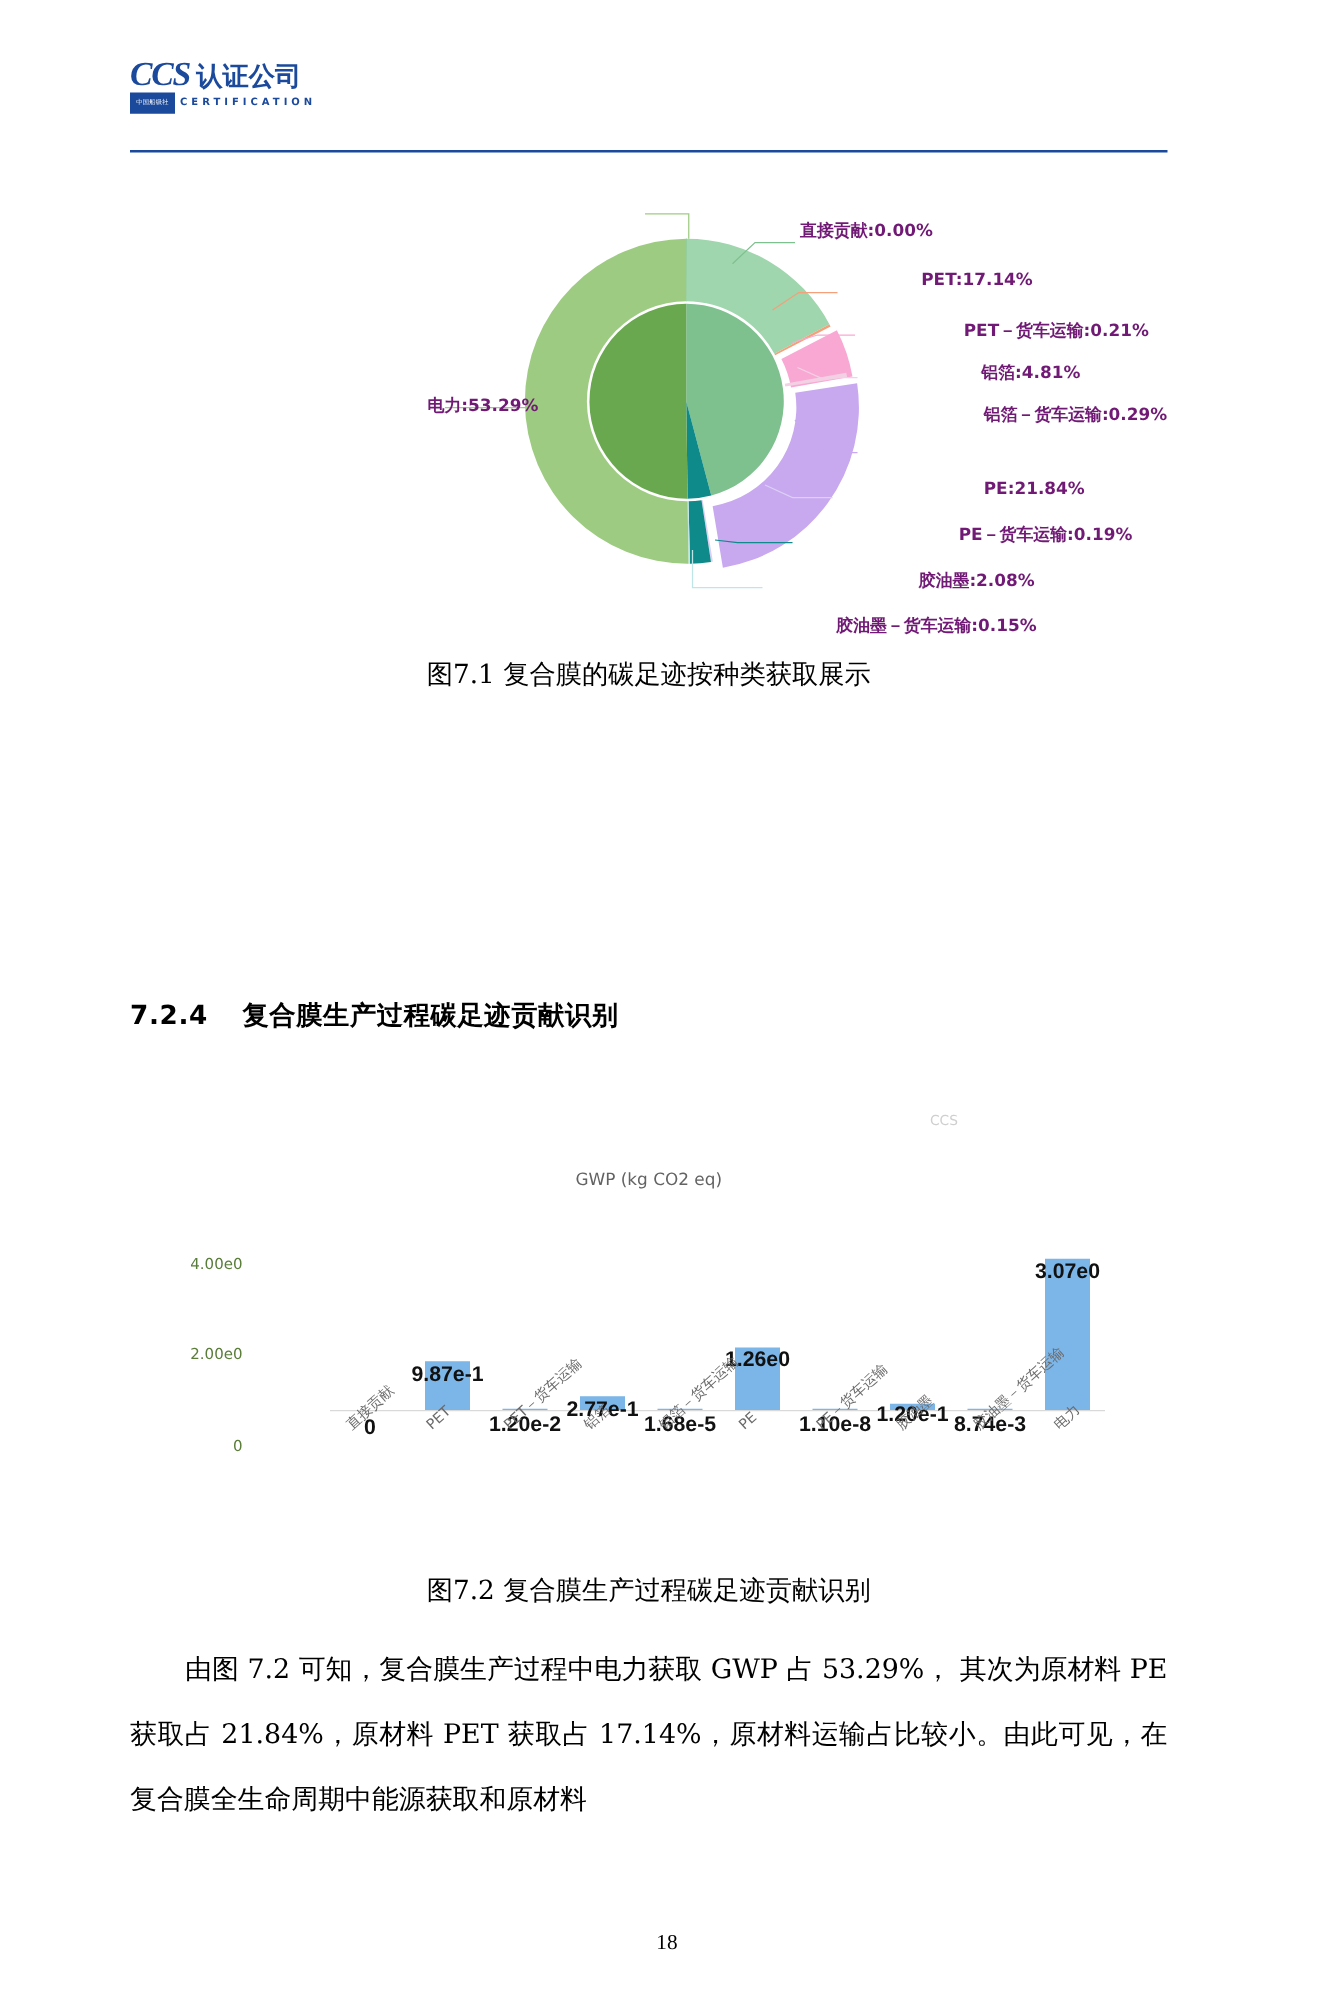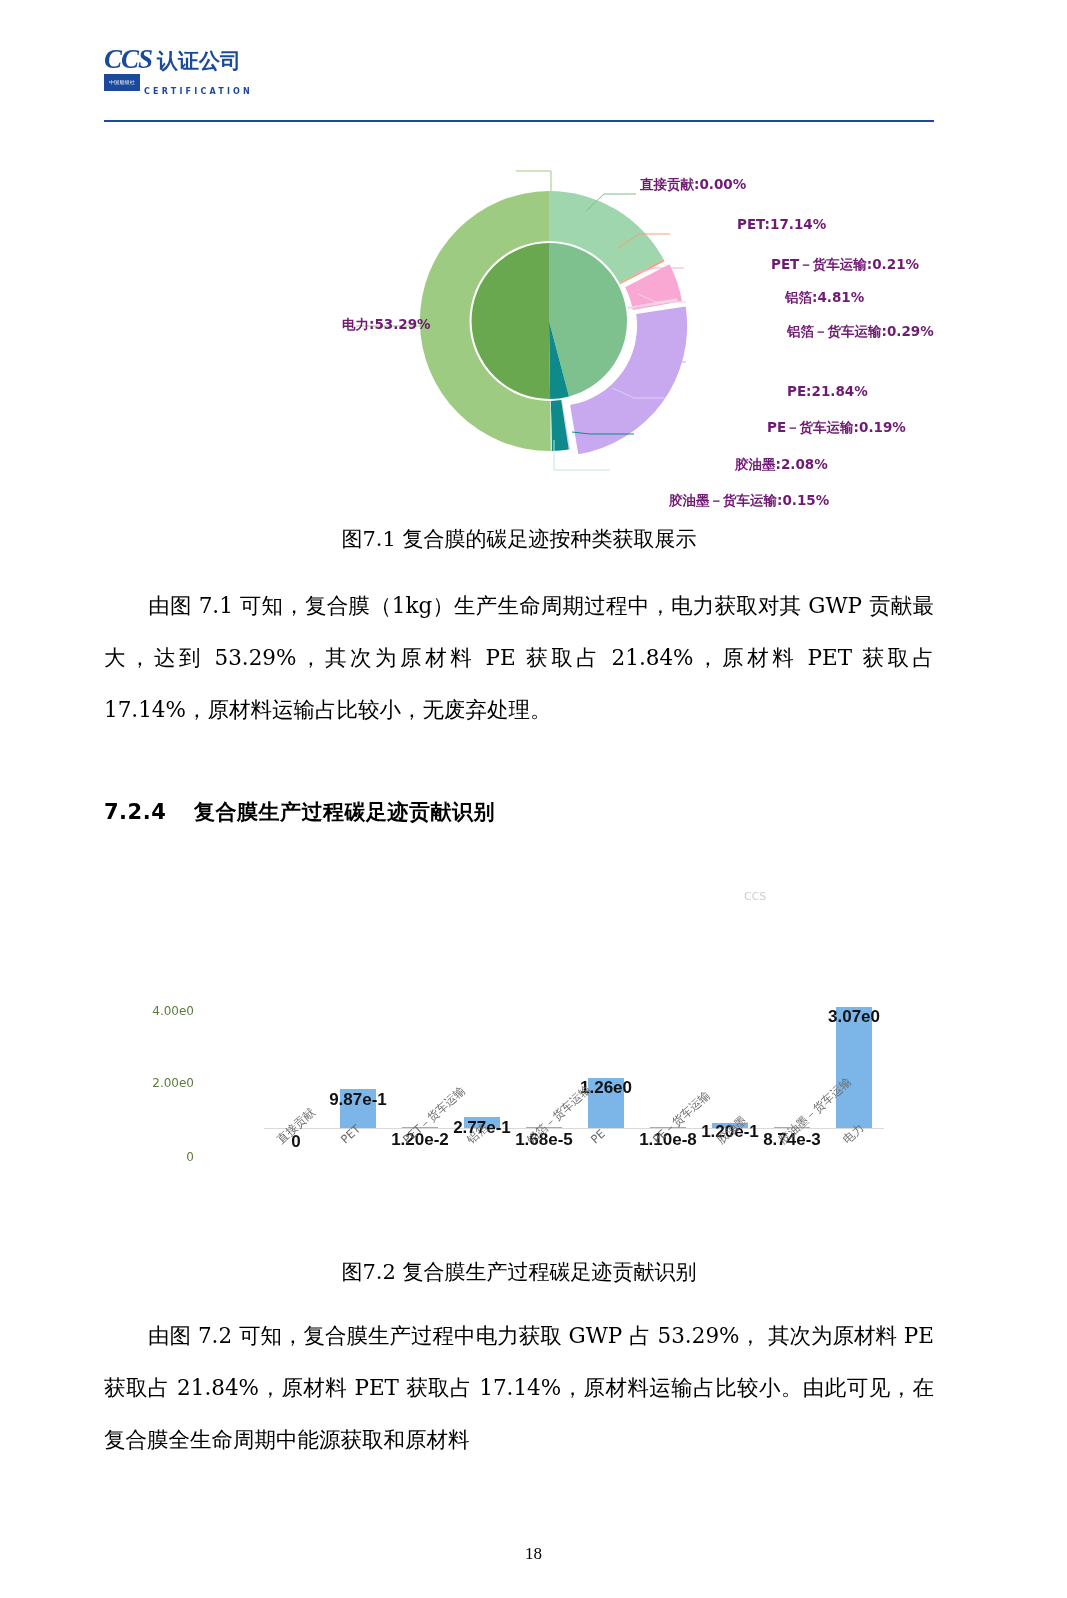--- a/index.html
+++ b/index.html
@@ -56,21 +56,21 @@
     font-size: 21px;
     color: #1b4a9c;
     margin-left: 5px;
   }
   .logo-sub {
     font-family: "DejaVu Sans", sans-serif;
     font-size: 8px;
     letter-spacing: 3.2px;
     color: #1b4a9c;
     font-weight: bold;
-    margin-top: 12px;
+    margin-top: 2px;
     margin-left: 40px;
   }
   .logo-badge {
     position: absolute;
     left: 0;
     top: 30px;
     width: 36px;
     height: 17px;
     background: #1b4a9c;
     color: #fff;
@@ -347,32 +347,30 @@
       <div class="lbl" style="left:383px; top:207px;">PE:21.84%</div>
       <div class="lbl" style="left:363px; top:243px;">PE－货车运输:0.19%</div>
       <div class="lbl" style="left:331px; top:280px;">胶油墨:2.08%</div>
       <div class="lbl" style="left:265px; top:316px;">胶油墨－货车运输:0.15%</div>
       <div class="lbl" style="left:-62px; top:140px;">电力:53.29%</div>
     </div>
   </div>
 
   <div class="caption" style="top:525px;">图7.1  复合膜的碳足迹按种类获取展示</div>
 
-  <div class="para" style="top:580px;">
-    <span class="indent"></span><span>由图 7.1 可知，复合膜（1kg）生产生命周期过程中，电力获取对其 GWP 贡献最大，达到 53.29%，其次为原材料 PE 获取占 21.84%，原材料 PET 获取占 17.14%，原材料运输占比较小，无废弃处理。</span>
-  </div>
 
   <div class="section-h" style="top:798px;">
     <span>7.2.4</span>
     <span style="display:inline-block;width:12px"></span>
     <span>复合膜生产过程碳足迹贡献识别</span>
   </div>
 
   <div class="fig2">
     <div class="wm" style="left:640px; top:10px;">CCS</div>
+    <div class="fig2-title">GWP (kg CO2 eq)</div>
 
     <div class="ytick" style="left:20px; top:92px;">4.00e0</div>
     <div class="ytick" style="left:20px; top:164px;">2.00e0</div>
     <div class="ytick" style="left:20px; top:238px;">0</div>
 
     <div class="axis-line"></div>
 
     <div class="plot">
 
       <div class="bar" style="left:14px;  height:0px;"></div>

